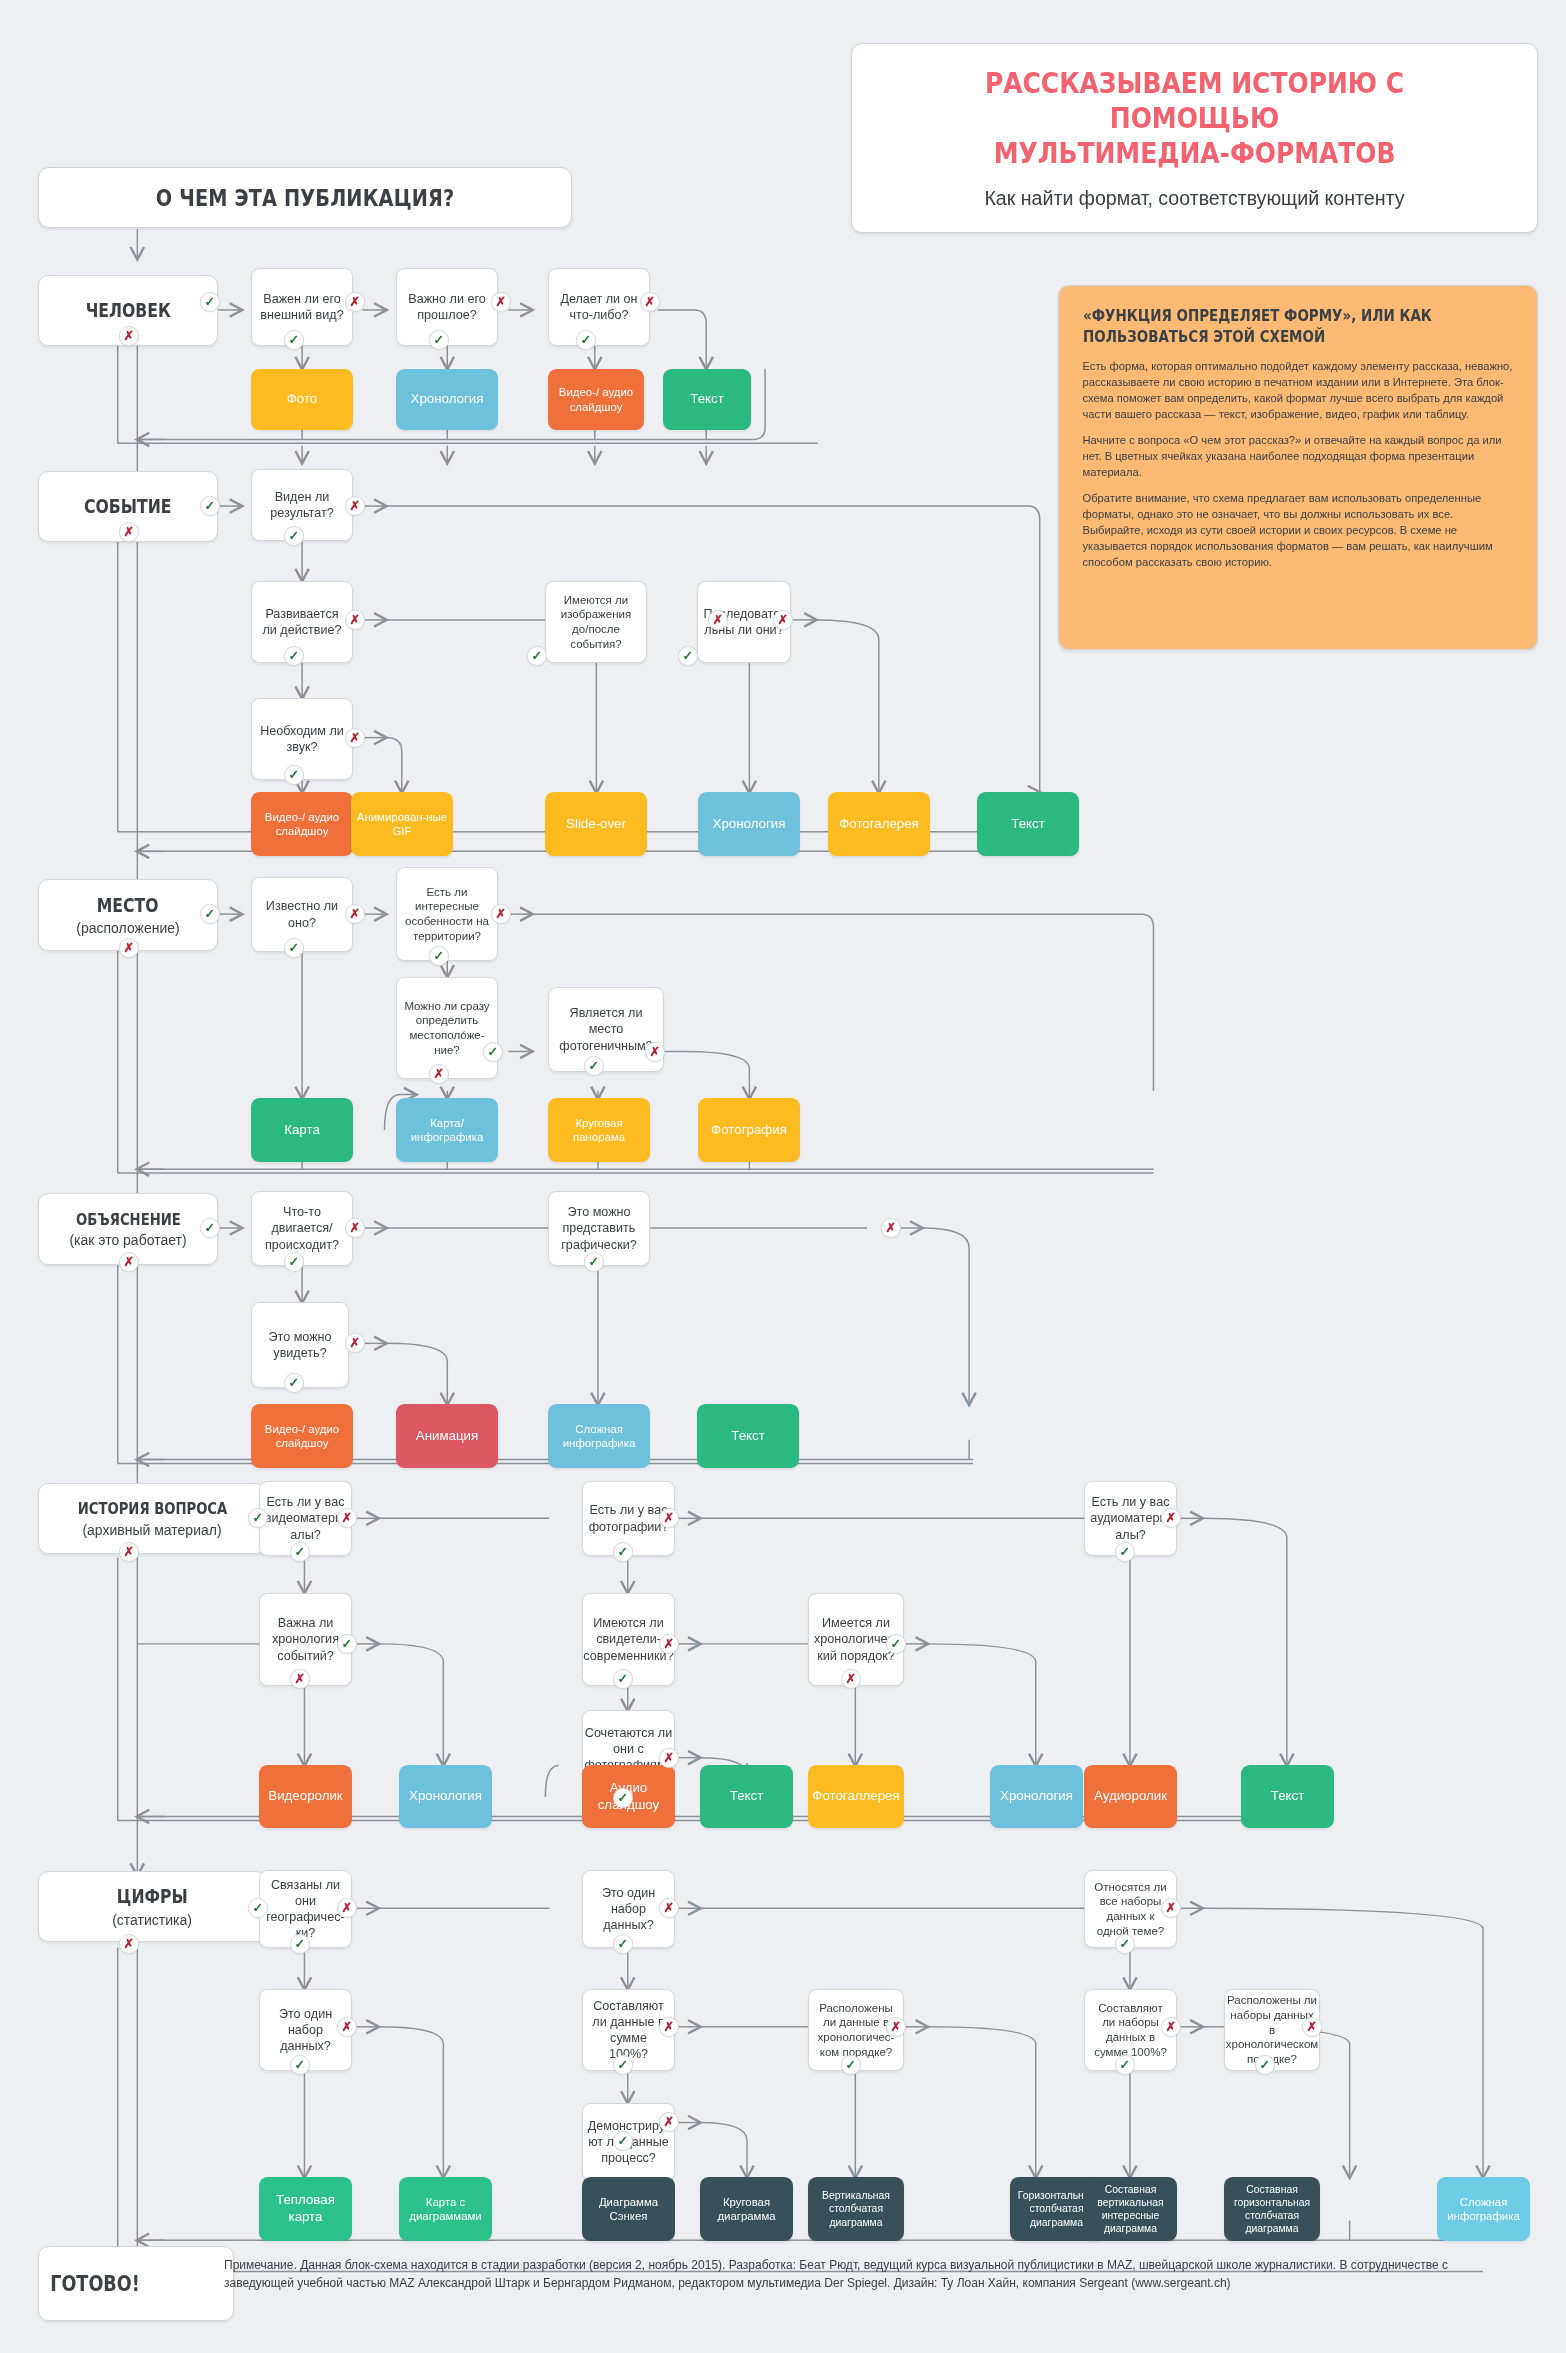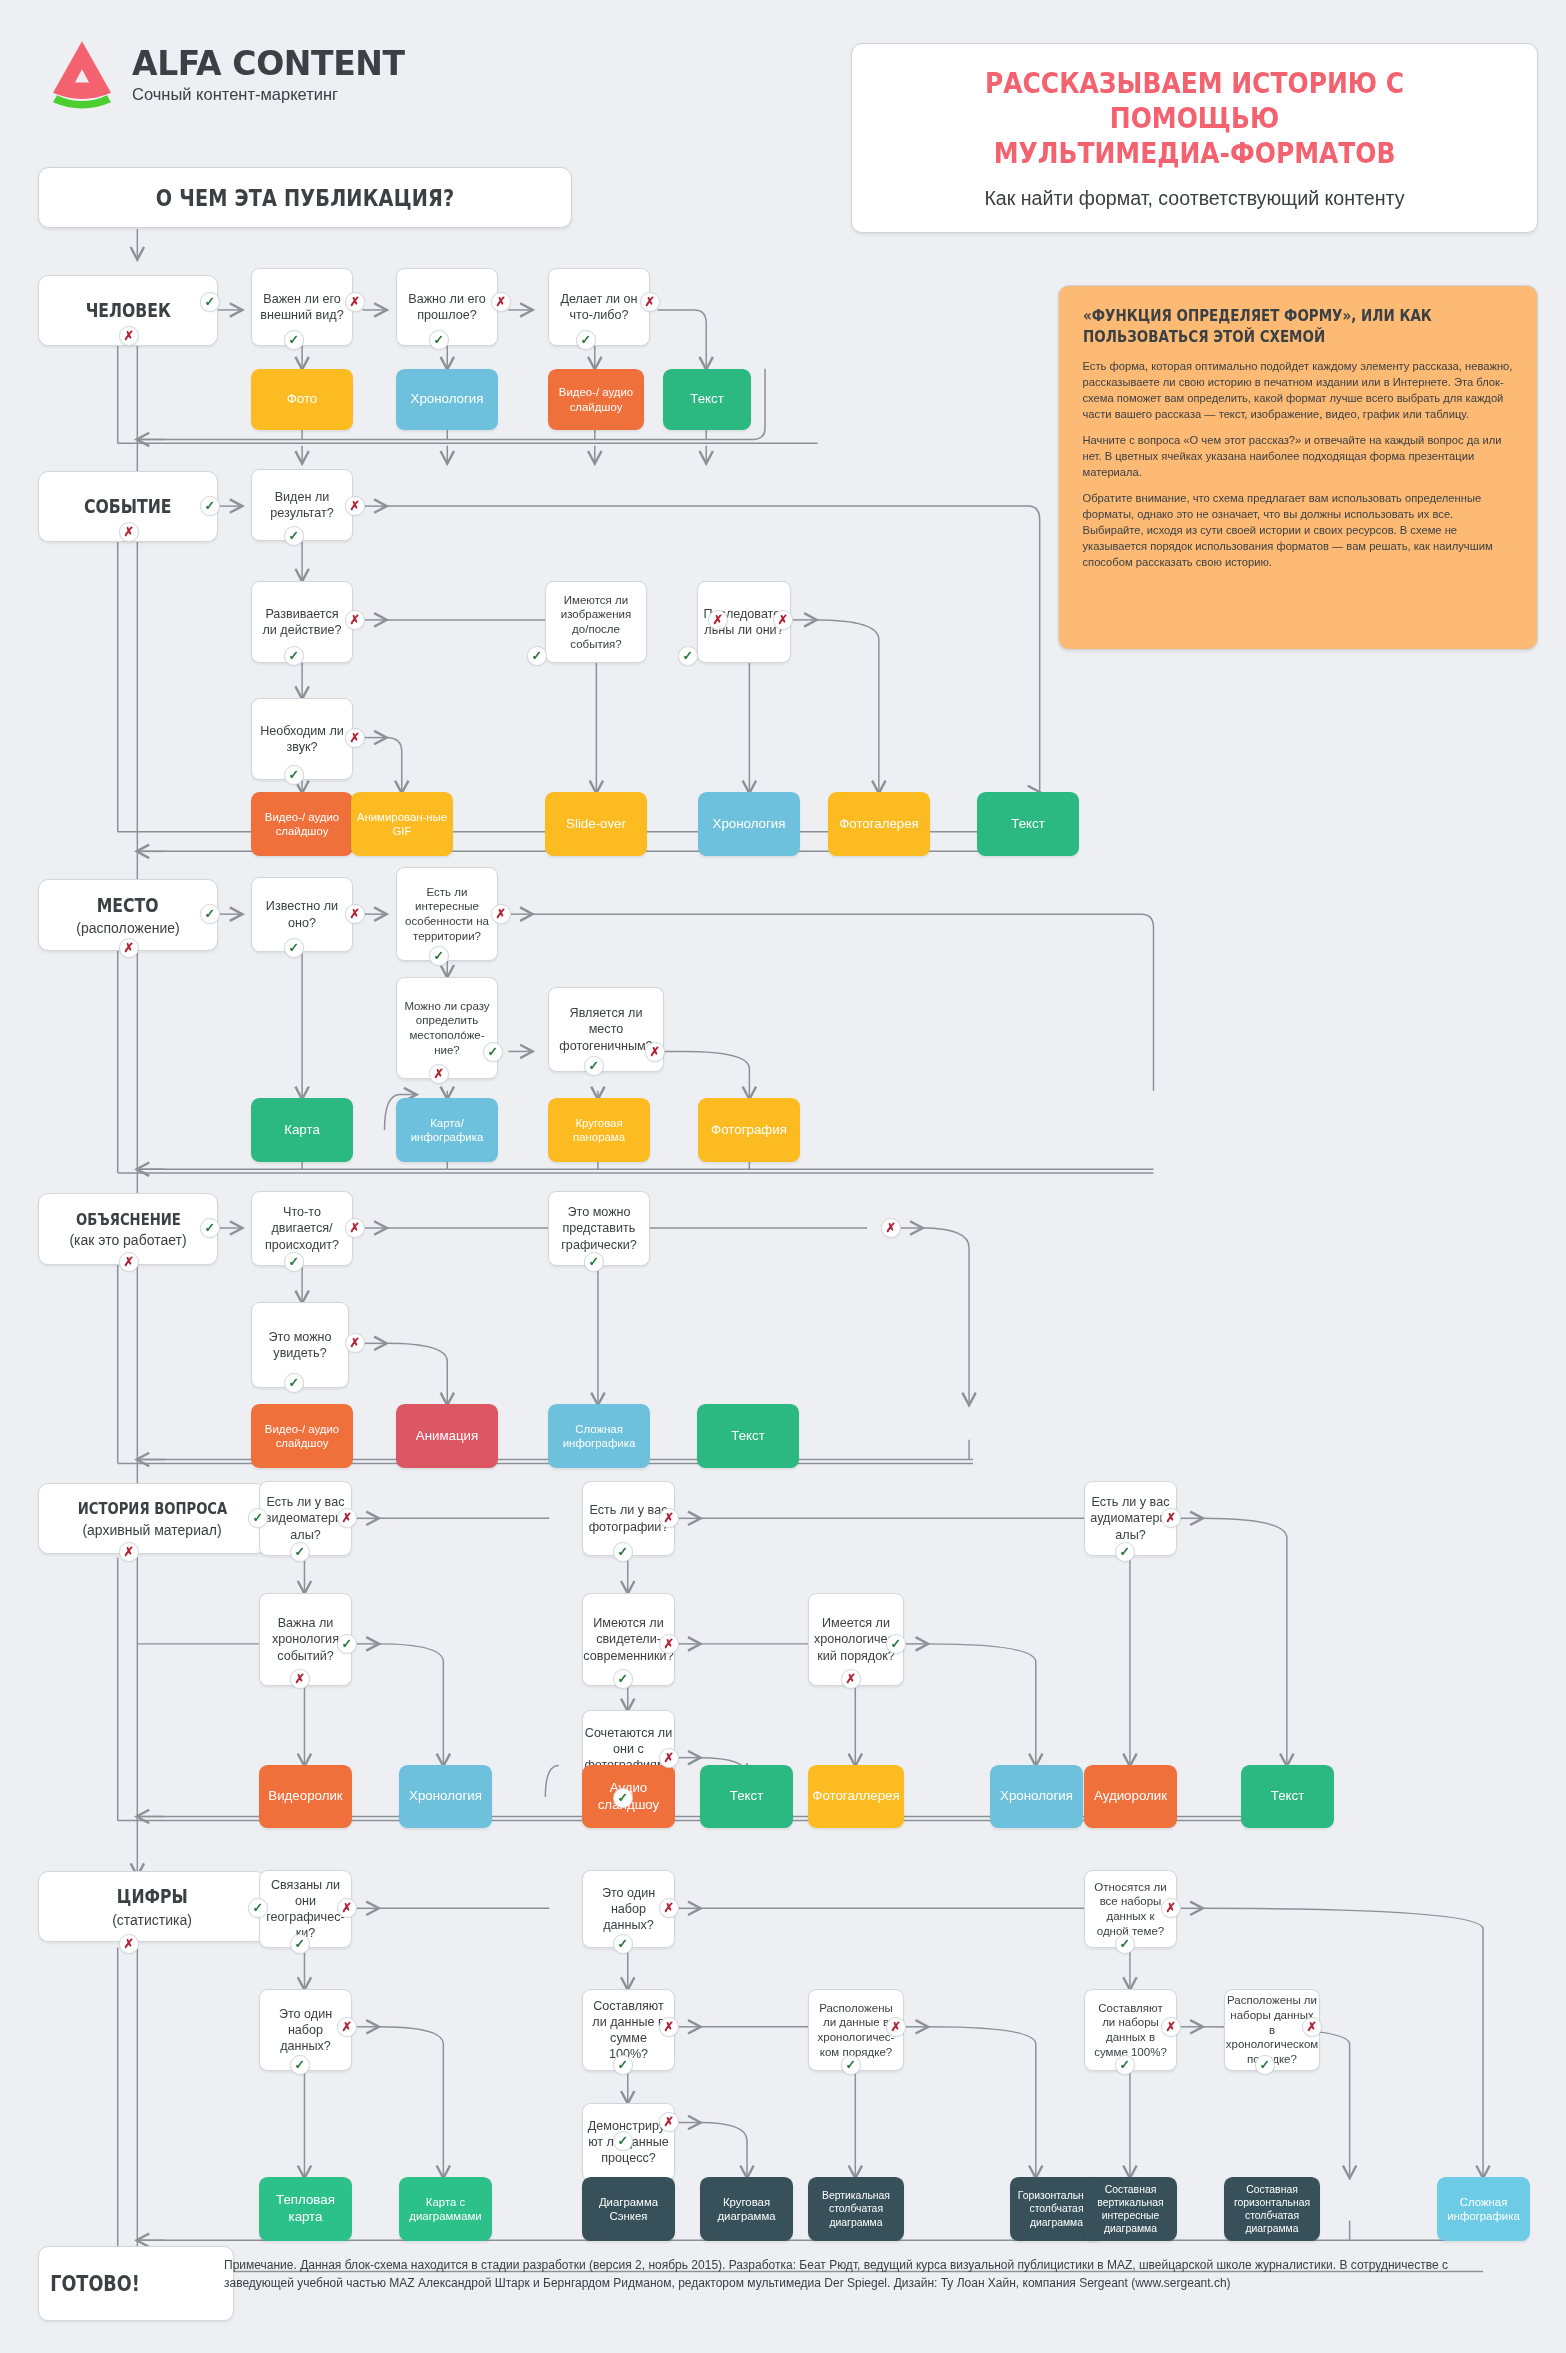--- a/index.html
+++ b/index.html
@@ -317,33 +317,20 @@
       <path d="M800,2830 L800,2855"></path>
       <path d="M952,2830 L952,2855"></path>
       <path d="M1090,2830 L1090,2855"></path>
       <path d="M1320,2830 L1320,2855"></path>
       <path d="M1440,2830 L1440,2855"></path>
       <path d="M1720,2830 L1720,2855"></path>
       <path d="M1890,2830 L1890,2855"></path>
     </g>
   </svg>
 
-  <div class="logo">
-    <div class="logo-mark">
-      <svg viewBox="0 0 92 92" width="72" height="72">
-        <path d="M46,4 L83,70 Q46,86 9,70 Z" fill="#f4616f"></path>
-        <path d="M14,73 Q46,88 78,73 L83,82 Q46,98 9,82 Z" fill="#4ccf2e"></path>
-        <path d="M46,40 L55,57 L37,57 Z" fill="#edeff2"></path>
-      </svg>
-    </div>
-    <div class="logo-text-wrap">
-      <div class="logo-title">ALFA CONTENT</div>
-      <div class="logo-sub">Сочный контент-маркетинг</div>
-    </div>
-  </div>
 
   <div class="pub-bar">
     <span>О ЧЕМ ЭТА ПУБЛИКАЦИЯ?</span>
   </div>
 
   <div class="title-card">
     <div class="title-main">РАССКАЗЫВАЕМ ИСТОРИЮ С ПОМОЩЬЮ</div>
     <div class="title-main">МУЛЬТИМЕДИА-ФОРМАТОВ</div>
     <div class="title-sub">Как найти формат, соответствующий контенту</div>
   </div>

